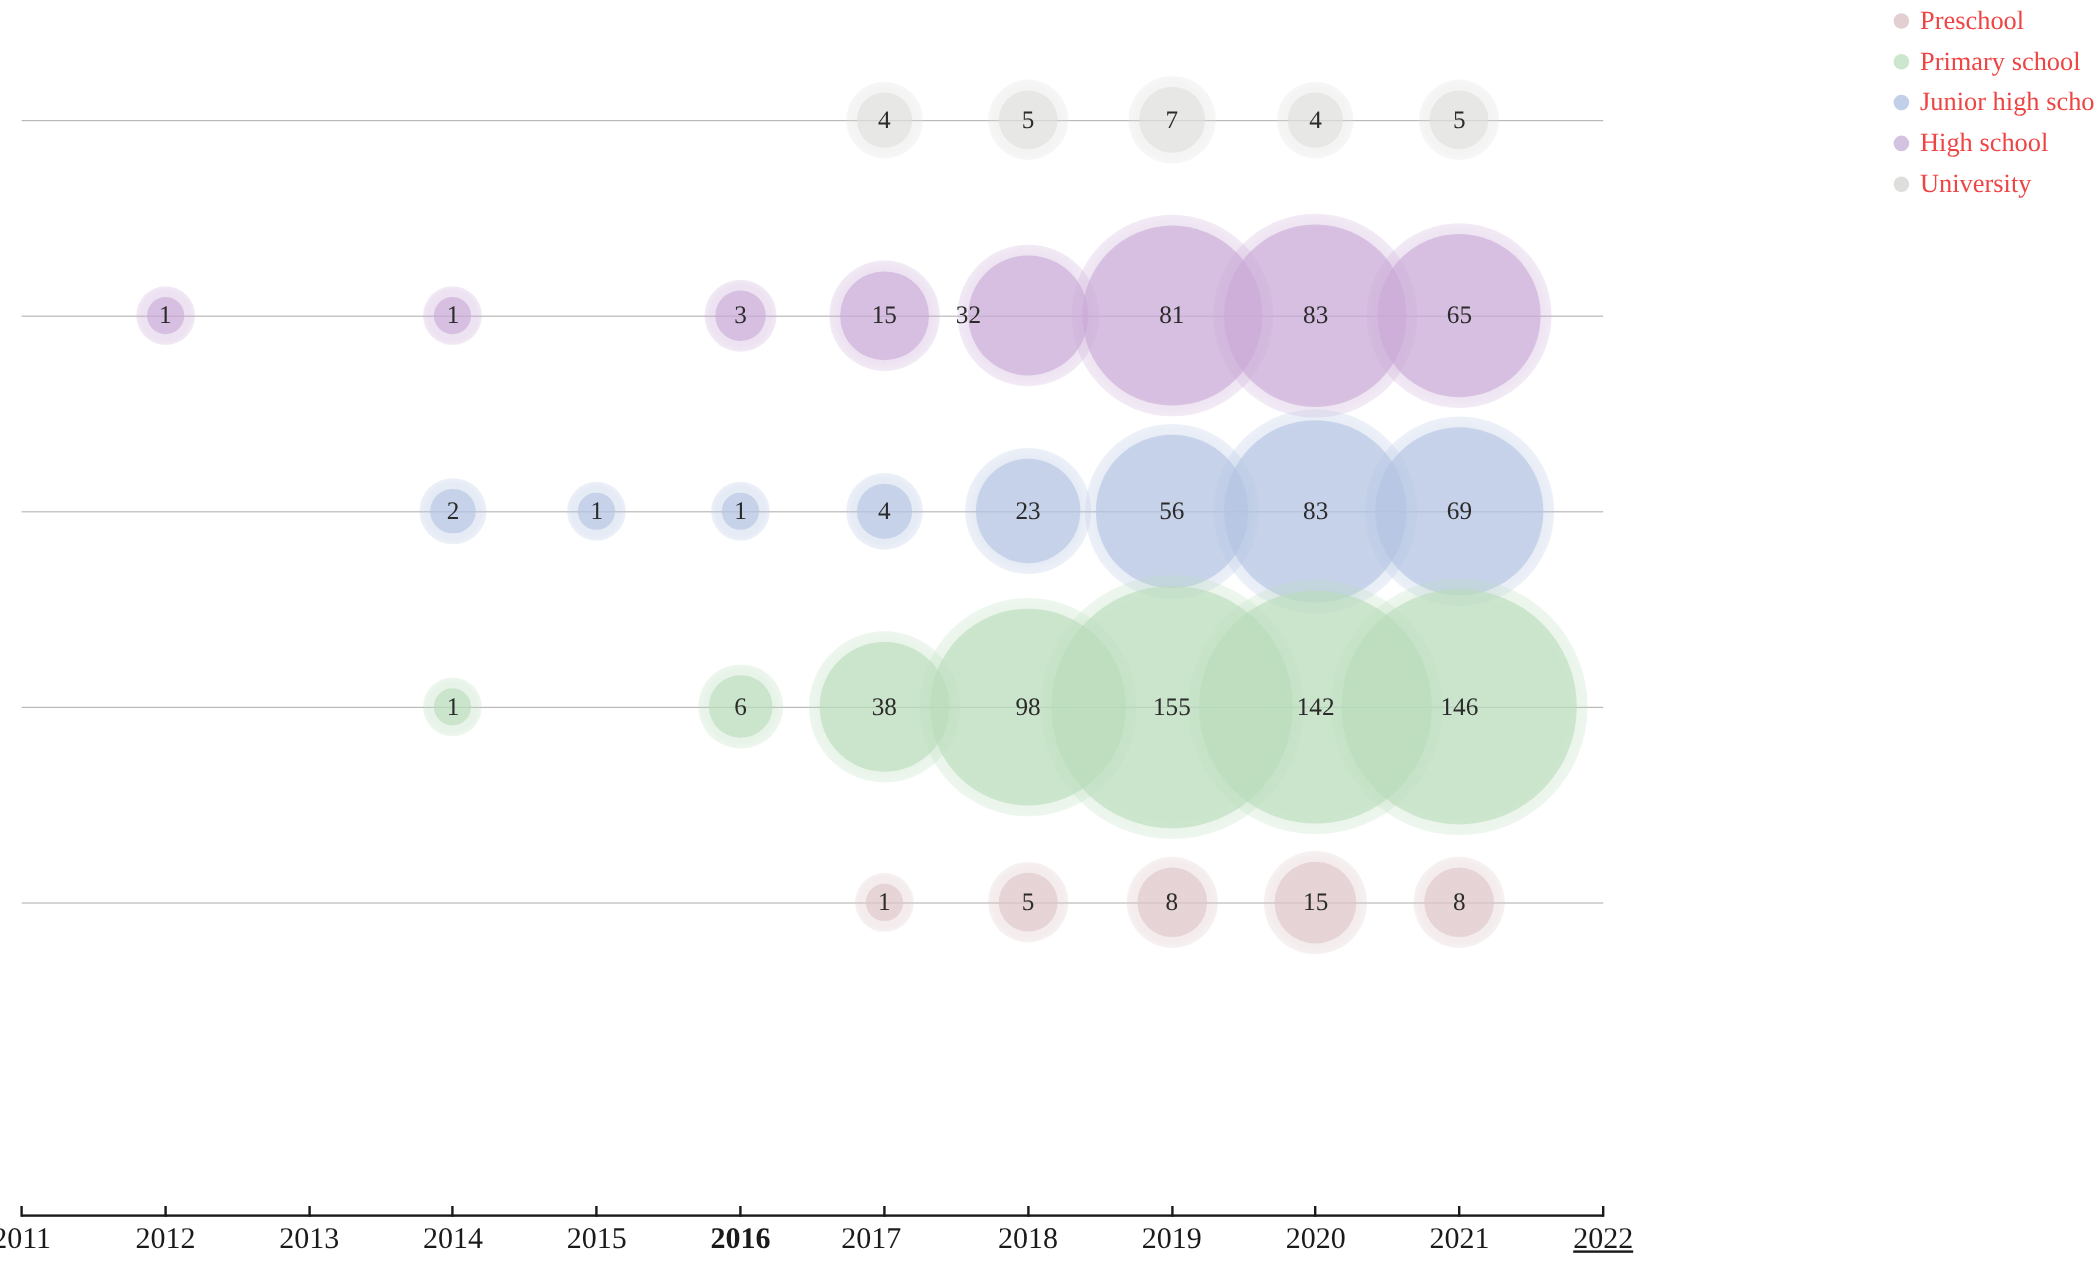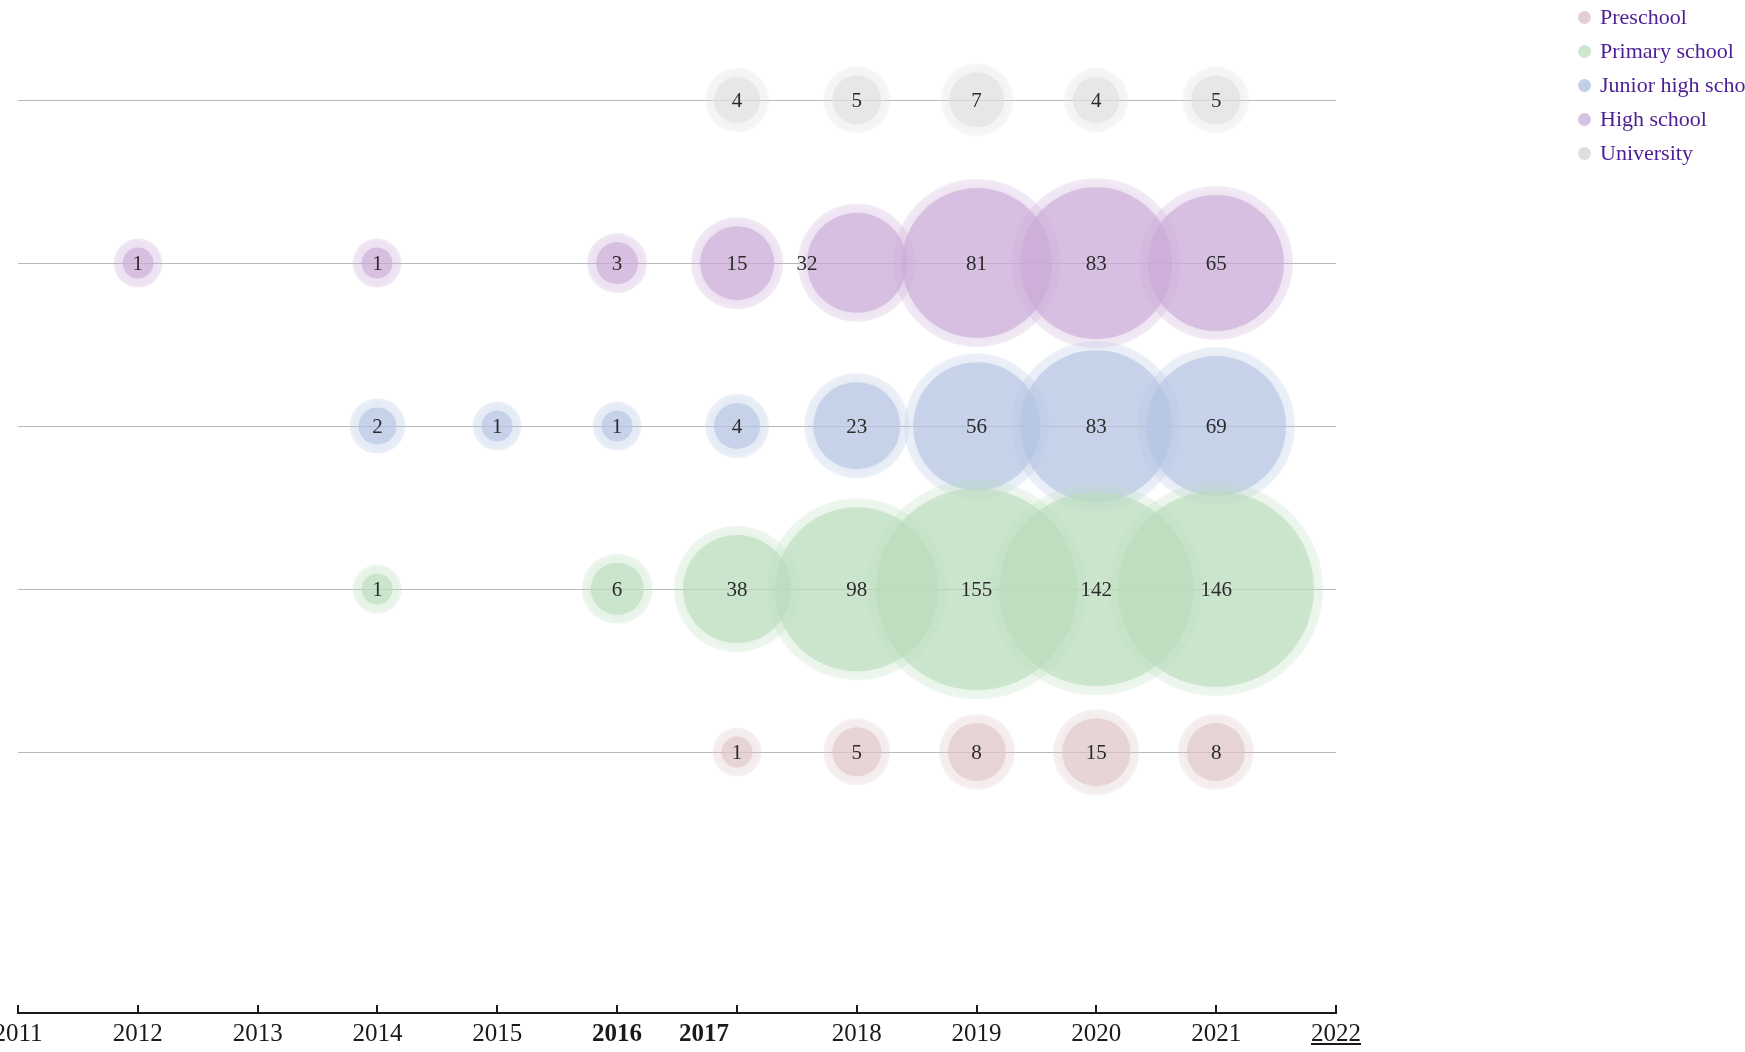--- a/index.html
+++ b/index.html
@@ -97,21 +97,21 @@
   }
   .legend-dot {
     width: 13px;
     height: 13px;
     border-radius: 50%;
     flex: 0 0 auto;
     margin-right: 9px;
   }
   .legend-label {
     font-size: 22px;
-    color: #4c1d95;
+    color: #ef4444;
     white-space: nowrap;
     font-family: "Liberation Serif", "DejaVu Serif", serif;
   }
 </style>
 </head>
 <body>
 
 <div id="chart-root">
 
   <div id="plot-area">
@@ -229,21 +229,21 @@
       <div class="x-tick-label" style="left: 137.818px;">2012</div>
       <div class="x-tick" style="left: 257.636px;"></div>
       <div class="x-tick-label" style="left: 257.636px;">2013</div>
       <div class="x-tick" style="left: 377.455px;"></div>
       <div class="x-tick-label" style="left: 377.455px;">2014</div>
       <div class="x-tick" style="left: 497.273px;"></div>
       <div class="x-tick-label" style="left: 497.273px;">2015</div>
       <div class="x-tick" style="left: 617.091px;"></div>
       <div class="x-tick-label" style="left: 617.091px; font-weight: bold;">2016</div>
       <div class="x-tick" style="left: 736.909px;"></div>
-      <div class="x-tick-label" style="left: 704px; font-weight: bold;">2017</div>
+      <div class="x-tick-label" style="left: 726px;">2017</div>
       <div class="x-tick" style="left: 856.727px;"></div>
       <div class="x-tick-label" style="left: 856.727px;">2018</div>
       <div class="x-tick" style="left: 976.545px;"></div>
       <div class="x-tick-label" style="left: 976.545px;">2019</div>
       <div class="x-tick" style="left: 1096.36px;"></div>
       <div class="x-tick-label" style="left: 1096.36px;">2020</div>
       <div class="x-tick" style="left: 1216.18px;"></div>
       <div class="x-tick-label" style="left: 1216.18px;">2021</div>
       <div class="x-tick" style="left: 1336px;"></div>
       <div class="x-tick-label" style="left: 1336px; text-decoration: underline;">2022</div>

